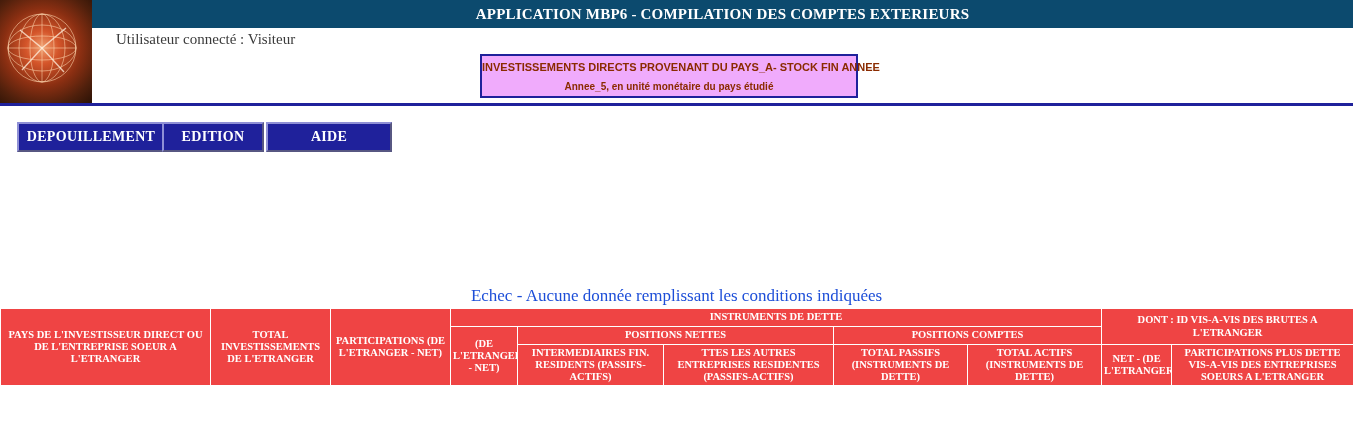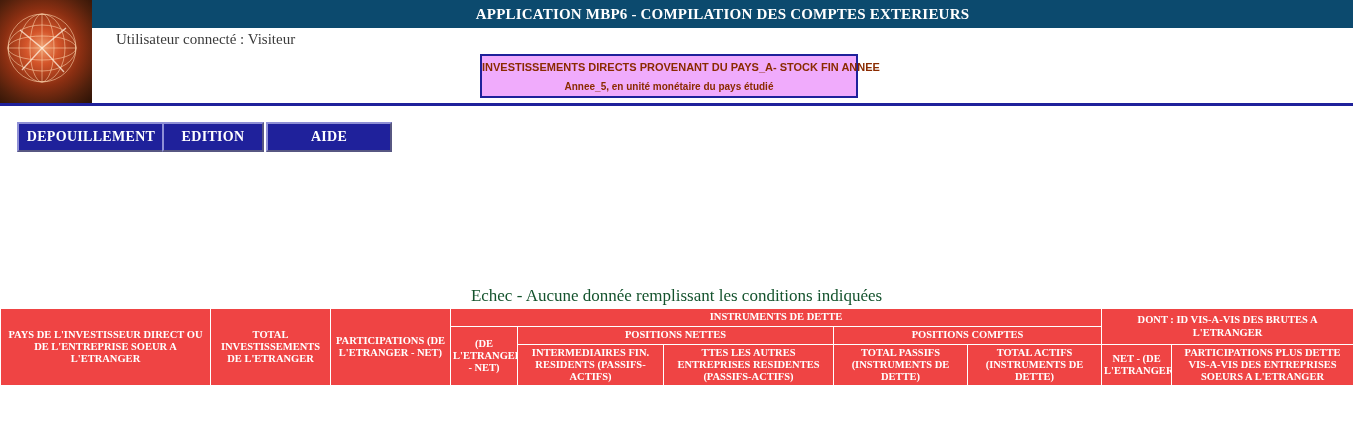--- a/index.html
+++ b/index.html
@@ -129,21 +129,21 @@
   #nav2 { left: 266px; width: 126px; }
 
   
   .message {
     position: absolute;
     left: 0; top: 286px;
     width: 1353px;
     text-align: center;
     font-family: "Liberation Serif", serif;
     font-size: 17px;
-    color: #14532d;
+    color: #1d4ed8;
     white-space: nowrap;
   }
 
   
   .thead-wrap {
     position: absolute;
     left: 0; top: 308px;
     width: 1353px;
   }
   table.thead {

